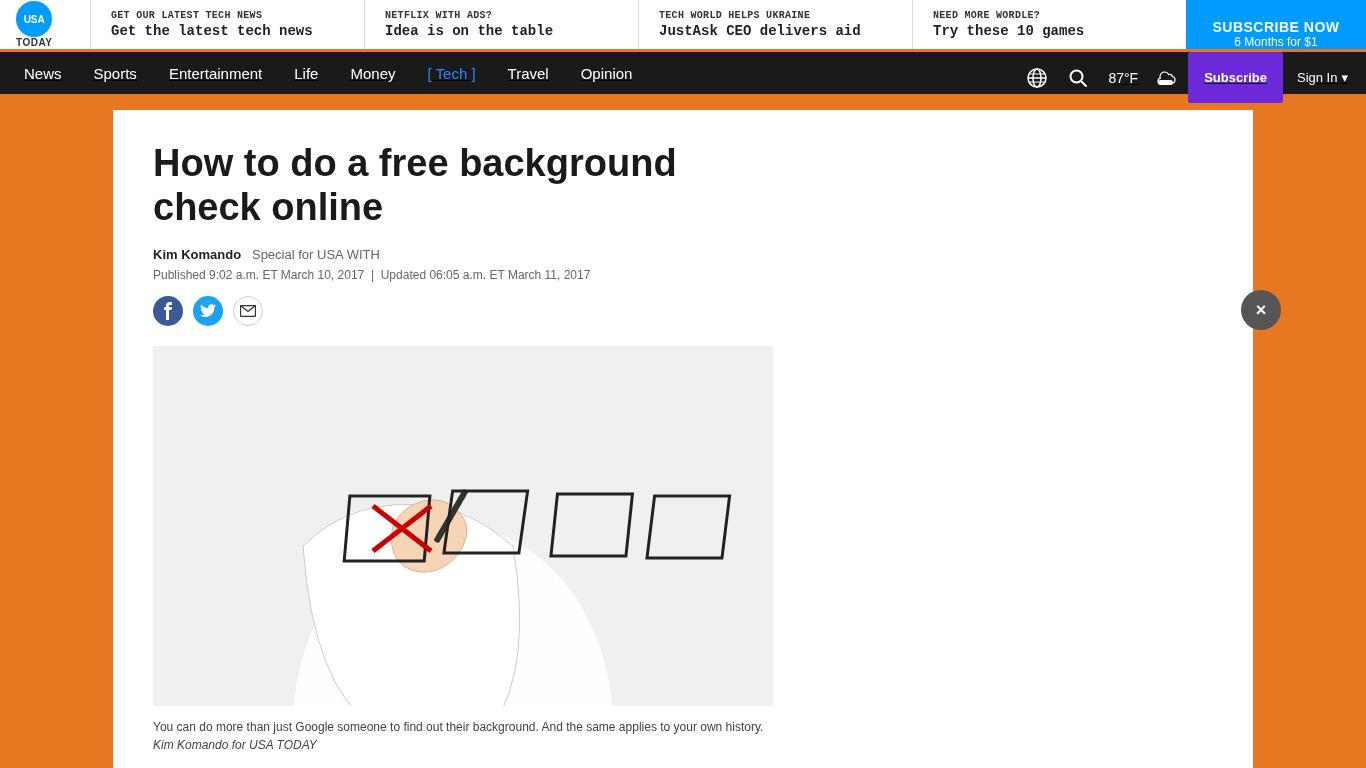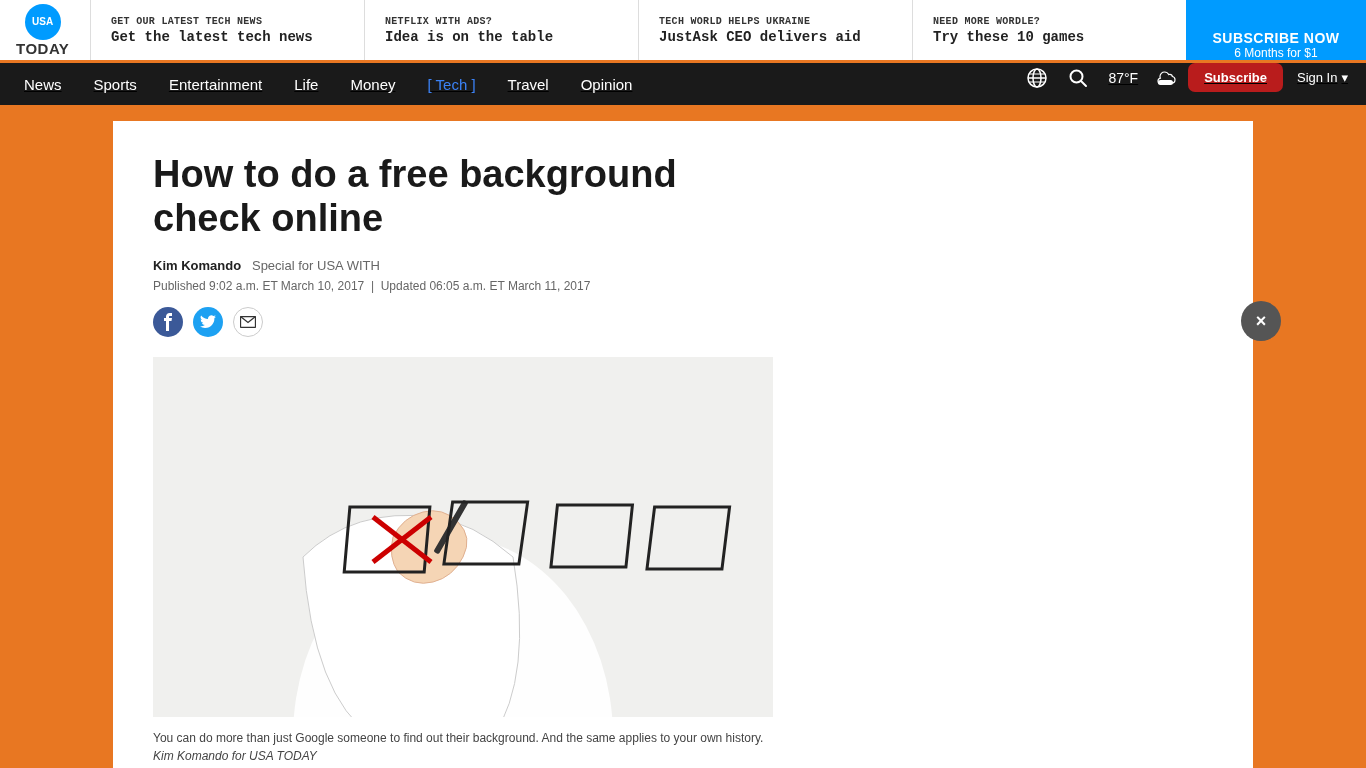--- a/index.html
+++ b/index.html
@@ -3,21 +3,21 @@
   <meta charset="utf-8">
   <style>
     * { margin: 0; padding: 0; box-sizing: border-box; }
     body { font-family: Arial, sans-serif; background: #e87722; width: 1366px; min-height: 768px; overflow-x: hidden; }
 
     
     .promo-bar {
       background: #fff;
       display: flex;
       align-items: stretch;
-      height: 63px;
+      height: 52px;
       border-bottom: 3px solid #e87722;
     }
     .promo-logo {
       display: flex;
       align-items: center;
       padding: 0 16px;
       min-width: 90px;
     }
     .usa-today-logo {
       display: flex;
@@ -27,21 +27,21 @@
     .logo-circle {
       width: 36px;
       height: 36px;
       border-radius: 50%;
       background: #009bff;
       display: flex;
       align-items: center;
       justify-content: center;
     }
     .logo-text {
-      font-size: 15px;
+      font-size: 10px;
       font-weight: bold;
       color: #333;
       letter-spacing: 0.5px;
     }
     .promo-items {
       display: flex;
       flex: 1;
       overflow: hidden;
     }
     .promo-item {
@@ -125,28 +125,28 @@
     }
     .nav-icon-btn {
       color: #fff;
       padding: 0 8px;
       cursor: pointer;
       font-size: 18px;
       display: flex;
       align-items: center;
     }
     .subscribe-btn {
-      background: #b91c1c;
+      background: #6d28d9;
       color: #fff;
       border: none;
-      padding: 7px 16px;
+      padding: 18px 16px;
       font-size: 13px;
       font-weight: bold;
       cursor: pointer;
-      border-radius: 7px;
+      border-radius: 2px;
     }
     .signin-btn {
       color: #fff;
       background: transparent;
       border: none;
       padding: 6px 10px;
       font-size: 13px;
       cursor: pointer;
       display: flex;
       align-items: center;

